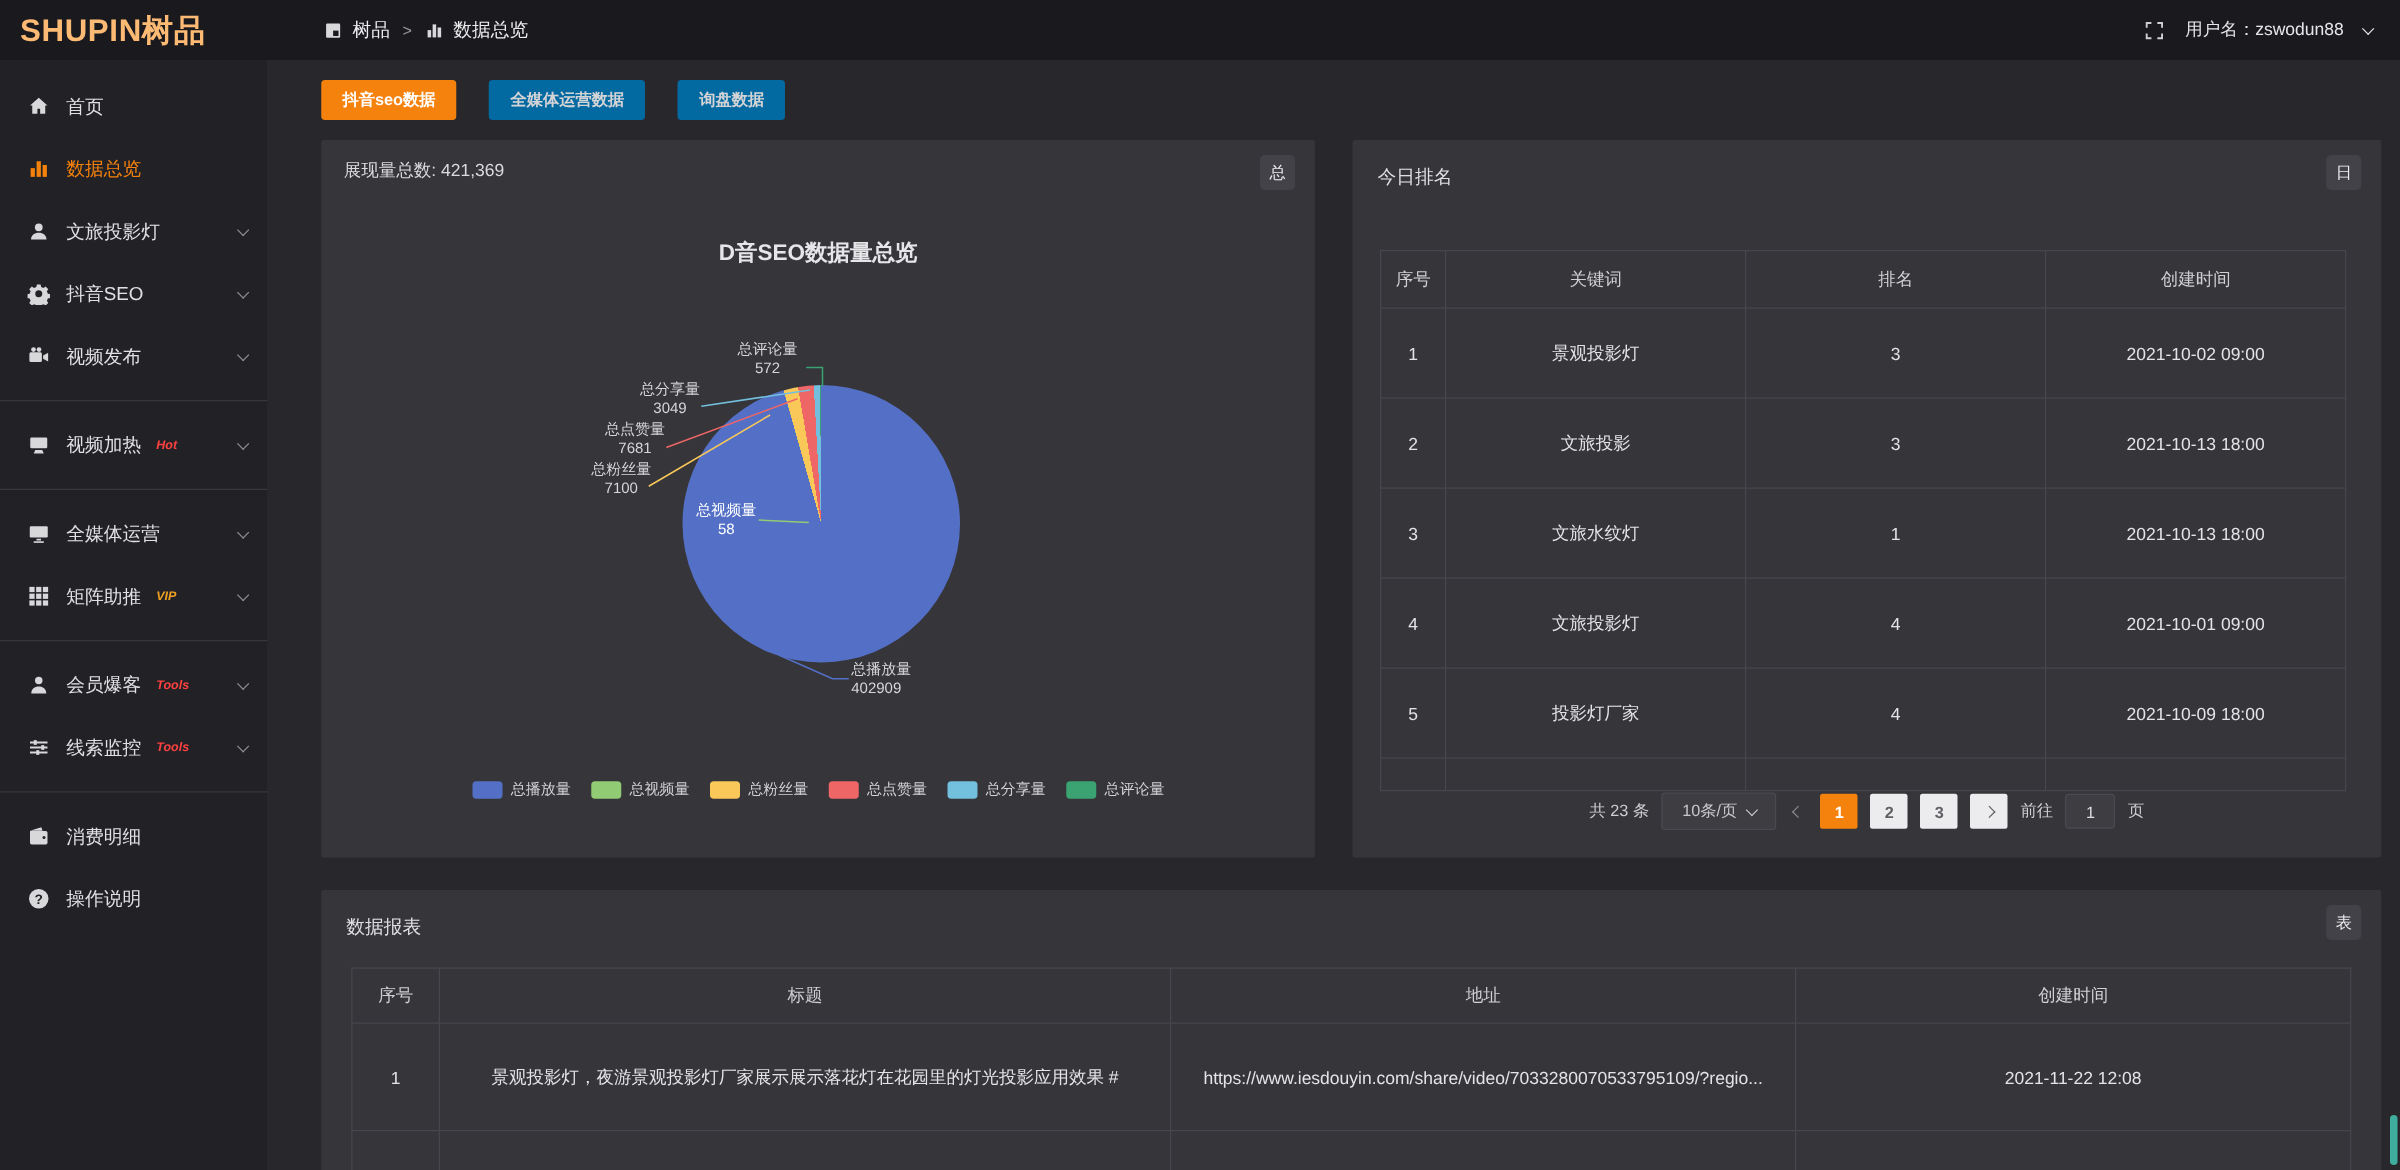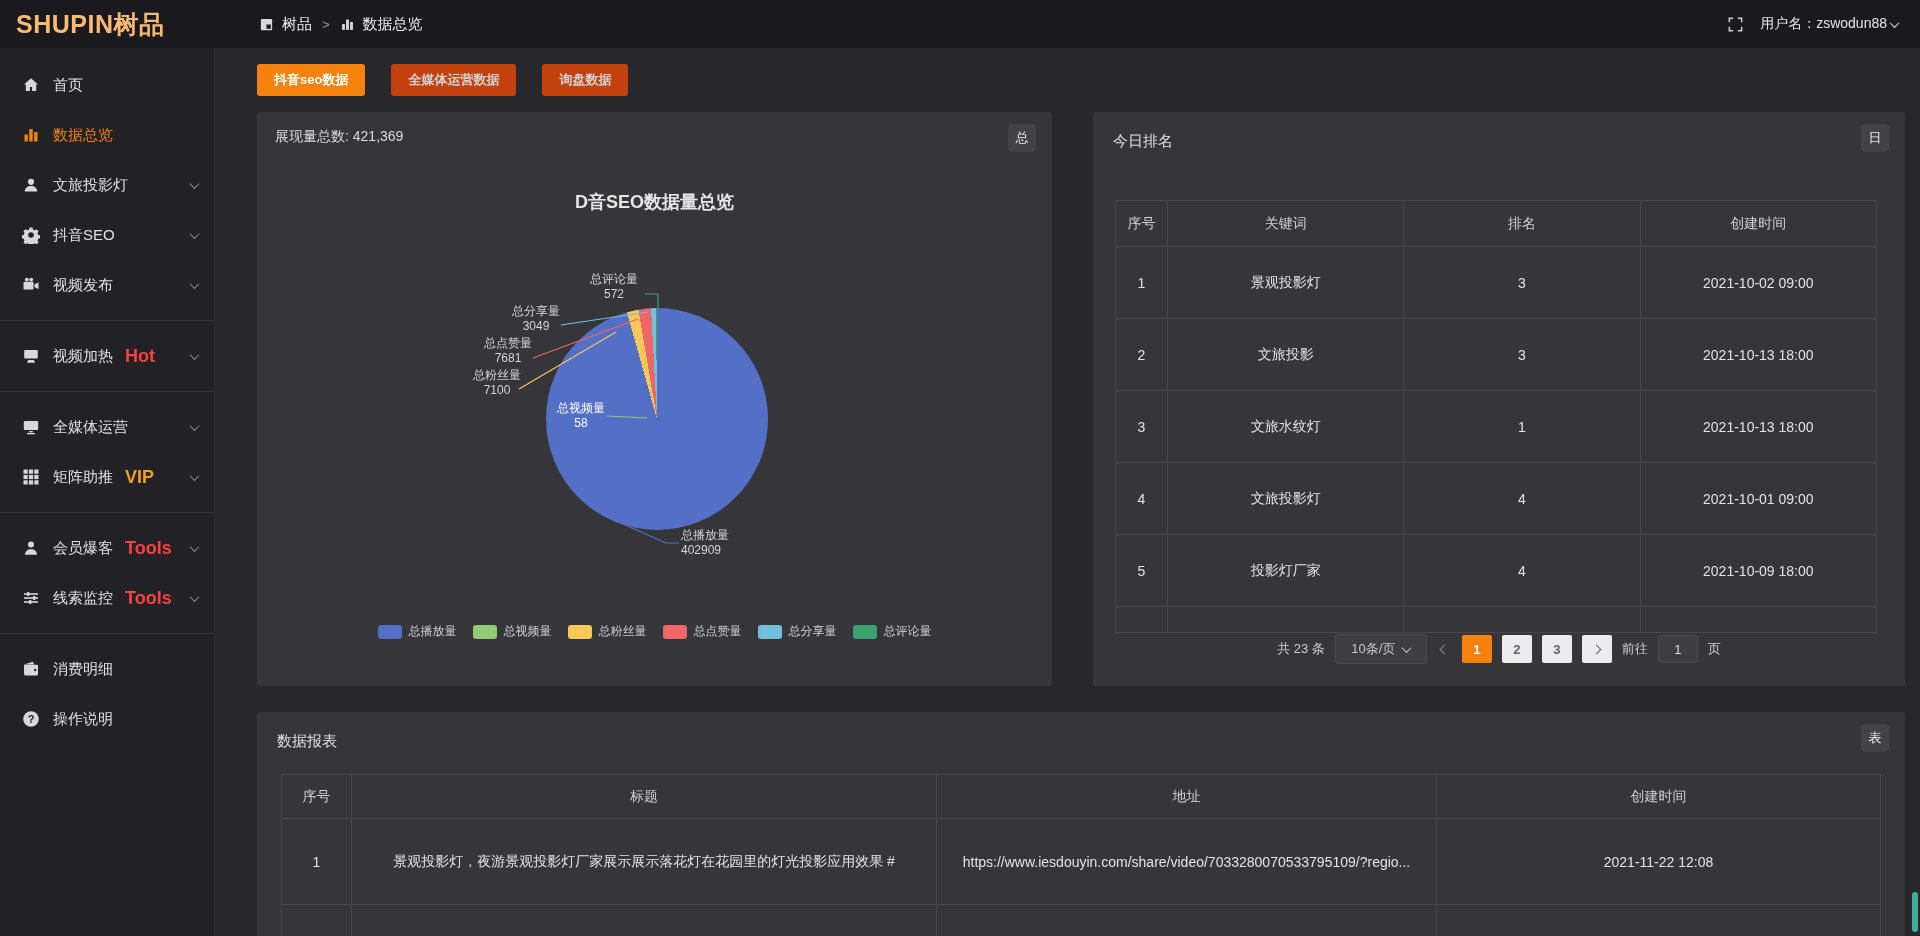--- a/index.html
+++ b/index.html
@@ -14,47 +14,47 @@
   
   .header{position:absolute;top:0;left:0;right:0;height:48px;background:var(--head-bg);
           display:flex;align-items:center;z-index:5;}
   .logo{width:215px;padding-left:16px;color:#fdba74;font-size:25px;font-weight:800;letter-spacing:.5px;white-space:nowrap}
   .logo .cn{font-weight:700}
   .breadcrumb{display:flex;align-items:center;gap:8px;color:#ececee;font-size:15px;margin-left:44px}
   .crumb-ico{display:flex;color:#d9d9dc}
   .bc-sep{color:#96969a;font-size:13px;margin:0 2px}
   .header-right{margin-left:auto;display:flex;align-items:center;gap:16px;padding-right:22px;color:#e6e6e8;font-size:14px}
   .fs-ico{display:flex;color:#cfcfd2;cursor:pointer}
-  .user-wrap{display:flex;align-items:center;gap:4px;cursor:pointer}
+  .user-wrap{display:flex;align-items:center;gap:16px;cursor:pointer}
   .cv{display:inline-block;width:7px;height:7px;border-right:1.5px solid currentColor;border-bottom:1.5px solid currentColor;}
   .cv-down{transform:rotate(45deg) translate(-1px,-1px)}
   .cv-left{transform:rotate(135deg)}
   .cv-right{transform:rotate(-45deg)}
 
   
   .sidebar{position:absolute;top:48px;left:0;bottom:0;width:215px;background:var(--side-bg);
            border-right:1px solid #2c2c31;padding-top:12px}
   .side-item{height:50px;display:flex;align-items:center;padding:0 16px 0 22px;color:#e0e0e3;
              font-size:15px;cursor:pointer}
   .s-icon{width:18px;height:18px;margin-right:13px;display:flex;color:#d8d8db;flex:none}
   .side-item.active{color:var(--accent)}
   .side-item.active .s-icon{color:var(--accent)}
-  .s-badge{font-weight:700;font-size:18px;margin-left:12px}
+  .s-badge{font-style:italic;font-weight:700;font-size:10px;margin-left:12px}
   .badge-red{color:var(--badge-red)}
   .badge-orange{color:var(--badge-vip)}
   .side-chev{margin-left:auto;color:#8f8f94;display:flex}
   .side-divider{height:1px;background:#37373c;margin:10px 0}
 
   
   .content{position:absolute;left:215px;top:48px;right:0;bottom:0;padding:16px 15px 0 42px}
   .tabs{display:flex;gap:26px;margin-bottom:16px}
-  .tab{height:32px;padding:0 17px;display:flex;align-items:center;background:#c2410c;color:#d4d4d7;
+  .tab{height:32px;padding:0 17px;display:flex;align-items:center;background:#0369a1;color:#d4d4d7;
        font-size:13px;font-weight:700;border-radius:3px;cursor:pointer;white-space:nowrap}
   .tab.active{background:var(--accent);color:#fff}
-  .top-row{display:flex;gap:41px}
+  .top-row{display:flex;gap:30px}
   .panel{background:var(--panel-bg);border-radius:2px;position:relative}
   .chart-panel{width:795px;height:574px;flex:none}
   .rank-panel{flex:1;height:574px}
   .panel-stat{position:absolute;left:18px;top:16px;font-size:14px;color:#dcdcde}
   .corner-badge{position:absolute;right:16px;top:12px;width:28px;height:28px;background:#424248;border-radius:4px;
                 color:#ececee;font-size:13px;display:flex;align-items:center;justify-content:center;cursor:pointer}
 
   
   .chart-title{position:absolute;top:78px;left:0;right:0;text-align:center;font-size:18px;font-weight:700;color:#e6e6e9}
   .pie{position:absolute;left:289px;top:196px;width:222px;height:222px;border-radius:50%}

